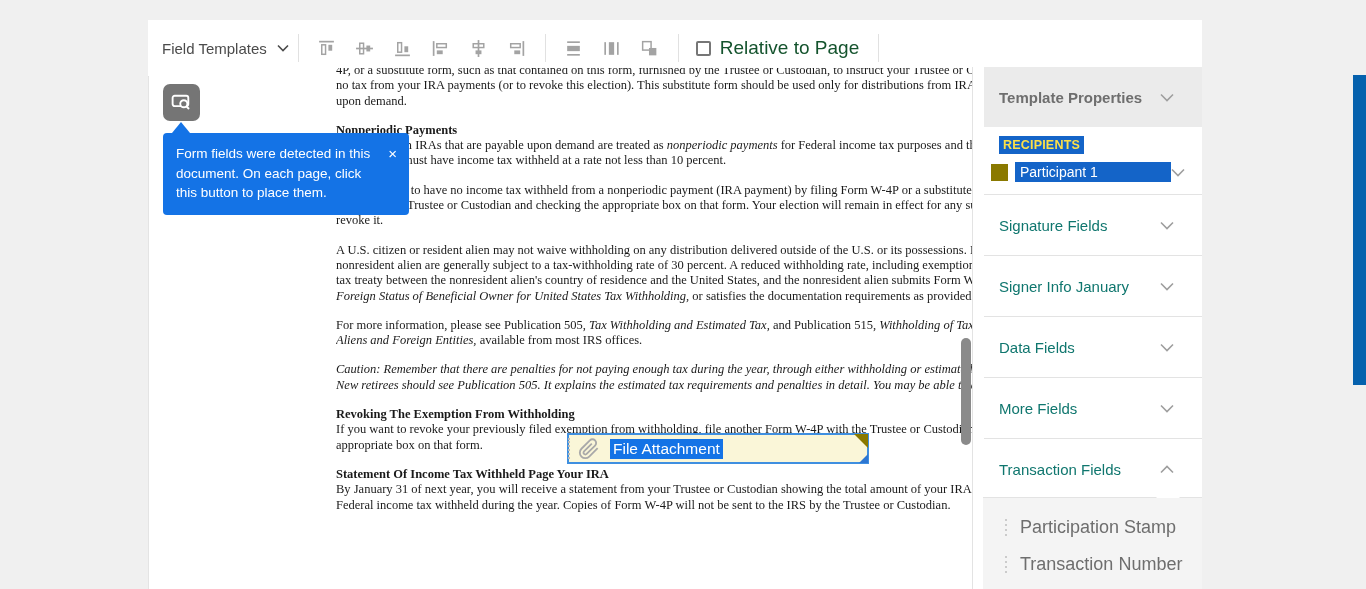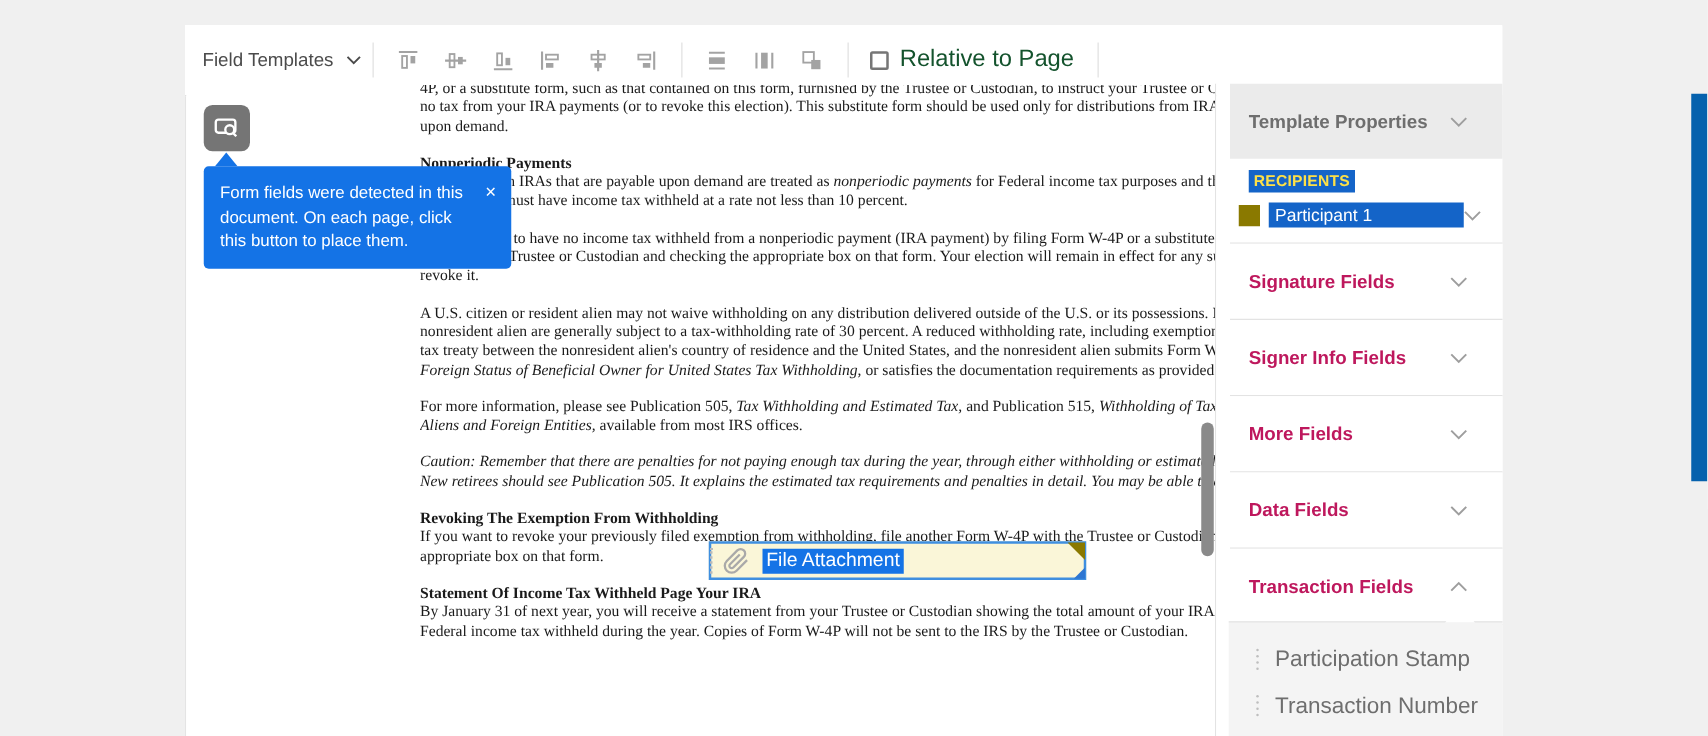--- a/index.html
+++ b/index.html
@@ -43,21 +43,21 @@
   .sidebar{position:absolute;left:973px;top:67px;width:229px;height:522px;background:#fff;}
   .sb-header{position:absolute;left:11px;top:0;right:0;height:60px;background:#EBEBEB;display:flex;align-items:center;justify-content:space-between;padding:0 28px 0 15px;cursor:pointer;}
   .sb-header-label{color:#6E6E6E;font-size:15px;font-weight:700;}
   .sb-recipients{position:absolute;left:11px;top:60px;right:0;height:68px;border-bottom:1px solid #E3E3E3;box-sizing:border-box;}
   .recipients-label{position:absolute;left:15px;top:9px;background:#1464C8;color:#fde047;font-size:12.5px;font-weight:700;padding:2px 4px;letter-spacing:.2px;}
   .participant-row{position:absolute;left:7px;top:32px;right:17px;height:26px;display:flex;align-items:center;cursor:pointer;}
   .swatch{width:17px;height:17px;flex:none;}
   .participant-label{background:#1464C8;color:#fff;font-size:14px;padding:2px 5px;margin-left:7px;flex:1;}
   .sb-sections{position:absolute;left:11px;top:128px;right:0;}
   .sb-row{height:61px;display:flex;align-items:center;justify-content:space-between;padding:0 28px 0 15px;border-bottom:1px solid #E3E3E3;box-sizing:border-box;cursor:pointer;background:#fff;}
-  .sb-row-label{color:#be185d;font-size:15px;font-weight:700;}
+  .sb-row-label{color:#0f766e;font-size:15px;font-weight:400;}
 
   
   .trans-panel{position:absolute;left:983px;top:497px;width:219px;height:92px;background:#F4F4F4;border-top:1px solid #E3E3E3;box-sizing:border-box;padding-top:11px;}
   .trans-notch{position:absolute;left:1156px;top:486px;width:0;height:0;border-left:12px solid transparent;border-right:12px solid transparent;border-bottom:12px solid #FFFFFF;}
   .trans-item{height:37px;display:flex;align-items:center;padding-left:22px;color:#6E6E6E;font-size:18px;cursor:grab;}
   .drag-dots{width:3px;margin-right:12px;display:flex;flex-direction:column;gap:3px;}
   .drag-dots i{width:2px;height:2px;background:#BEBEBE;border-radius:50%;display:block;}
 
   
   .page-scrollbar{position:absolute;left:1353px;top:75px;width:13px;height:310px;background:#0561AD;cursor:pointer;}
@@ -239,33 +239,33 @@
       </div>
     </div>
     <div class="sb-sections" id="sections">
         <div class="sb-row">
           <span class="sb-row-label">Signature Fields</span>
           <svg width="14" height="9" viewBox="0 0 14 9">
             <path d="M1 1.5l6 6 6-6" fill="none" stroke="#9E9E9E" stroke-width="1.6"></path>
           </svg>
         </div>
         <div class="sb-row">
-          <span class="sb-row-label">Signer Info Fields</span>
+          <span class="sb-row-label">Signer Info January</span>
+          <svg width="14" height="9" viewBox="0 0 14 9">
+            <path d="M1 1.5l6 6 6-6" fill="none" stroke="#9E9E9E" stroke-width="1.6"></path>
+          </svg>
+        </div>
+        <div class="sb-row">
+          <span class="sb-row-label">Data Fields</span>
           <svg width="14" height="9" viewBox="0 0 14 9">
             <path d="M1 1.5l6 6 6-6" fill="none" stroke="#9E9E9E" stroke-width="1.6"></path>
           </svg>
         </div>
         <div class="sb-row">
           <span class="sb-row-label">More Fields</span>
-          <svg width="14" height="9" viewBox="0 0 14 9">
-            <path d="M1 1.5l6 6 6-6" fill="none" stroke="#9E9E9E" stroke-width="1.6"></path>
-          </svg>
-        </div>
-        <div class="sb-row">
-          <span class="sb-row-label">Data Fields</span>
           <svg width="14" height="9" viewBox="0 0 14 9">
             <path d="M1 1.5l6 6 6-6" fill="none" stroke="#9E9E9E" stroke-width="1.6"></path>
           </svg>
         </div>
         <div class="sb-row">
           <span class="sb-row-label">Transaction Fields</span>
           <svg width="14" height="9" viewBox="0 0 14 9">
             <path d="M1 7.5l6-6 6 6" fill="none" stroke="#9E9E9E" stroke-width="1.6"></path>
           </svg>
         </div>

